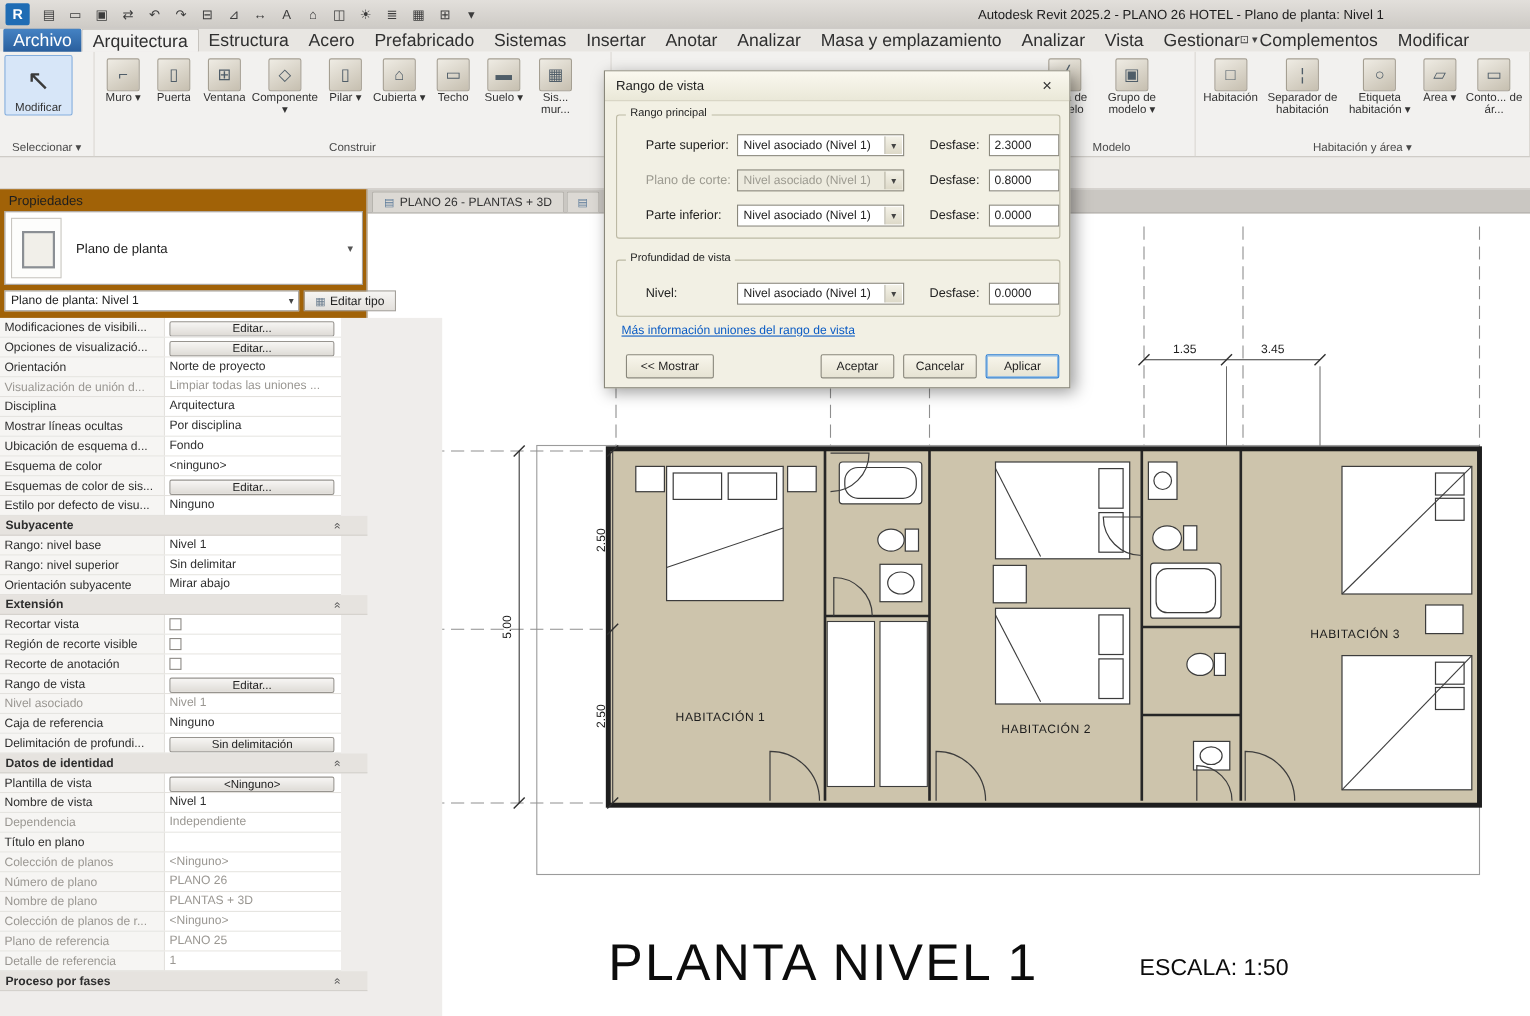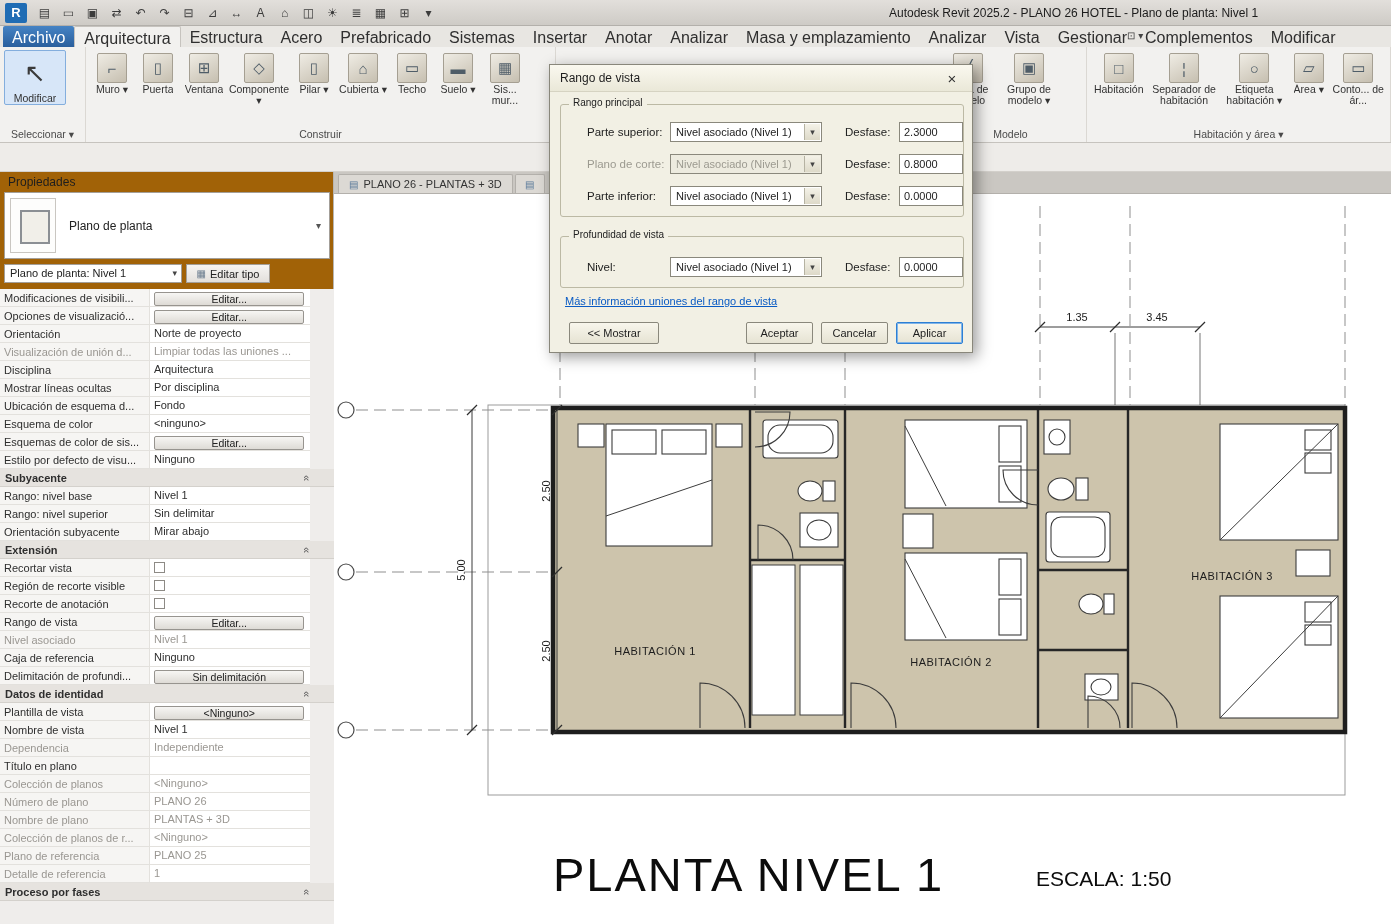--- a/index.html
+++ b/index.html
@@ -36,26 +36,26 @@
   .optionsbar{position:absolute;top:143px;left:0;width:100%;height:29px;background:#eeece9;border-bottom:1px solid #d3d0cb;z-index:1}
 
   
   .props{position:absolute;top:172px;left:0;width:334px;height:752px;background:#a16207;border-right:1px solid #b9b6b1;z-index:2}
   .props-header{height:19px;padding:3px 8px 0;font-size:12px;color:#1e1e1e}
   .type-selector{position:absolute;top:20px;left:4px;width:326px;height:67px;background:#fff;border:1px solid #a39f99;display:flex;align-items:center}
   .type-thumb{width:46px;height:55px;margin:5px;border:1px solid #c9c6c1;background:#fdfdfc;position:relative;flex:none}
   .type-thumb::after{content:"";position:absolute;left:9px;top:11px;width:26px;height:30px;border:2px solid #8b8f94;background:#f1efe9}
   .type-name{font-size:12px;color:#222;margin-left:8px}
   .type-arrow{margin-left:auto;margin-right:8px;color:#555;font-size:10px}
-  .instance-row{position:absolute;top:92px;left:4px;width:266px;height:19px;display:flex;gap:4px}
+  .instance-row{position:absolute;top:92px;left:4px;width:356px;height:19px;display:flex;gap:4px}
   .view-combo{flex:1;background:#fff;border:1px solid #a39f99;font-size:11px;padding:2px 18px 0 5px;position:relative;white-space:nowrap;overflow:hidden}
   .view-combo::after{content:"▾";position:absolute;right:4px;top:3px;font-size:9px;color:#444}
   .edit-type-btn{width:84px;background:linear-gradient(#f6f5f3,#e3e0dc);border:1px solid #a39f99;font-size:11px;display:flex;align-items:center;justify-content:center;gap:4px;color:#222;cursor:default}
   .edit-type-btn::before{content:"▦";color:#6b7d8f;font-size:10px}
-  .pgrid{position:absolute;top:117px;left:0;width:334px;bottom:0;overflow:hidden;background:#efedeb}
+  .pgrid{position:absolute;top:117px;left:0;width:402px;bottom:0;overflow:hidden;background:#efedeb}
   .prow{display:flex;height:18px;border-bottom:1px solid #e3e1dd;width:310px}
   .prow .lab{width:150px;padding:2.5px 4px 0;font-size:11px;color:#2e2e2e;border-right:1px solid #e3e1dd;white-space:nowrap;overflow:hidden;background:#f6f5f3}
   .prow .val{flex:1;background:#fff;padding:2px 4px 0;font-size:11px;color:#2e2e2e;white-space:nowrap;overflow:hidden}
   .prow.gray .lab,.prow.gray .val{color:#9a9792}
   .prow.section{background:#e6e3df;border-bottom:1px solid #d4d1cc;width:334px;position:relative}
   .prow.section .slab{padding:3px 5px 0;font-size:11px;font-weight:bold;color:#2e2e2e}
   .sec-chev{position:absolute;right:24px;top:3px;color:#555;font-size:11px;display:inline-block;transform:rotate(90deg)}
   .vbtn{display:block;width:99%;height:14px;margin-top:0.5px;background:linear-gradient(#f7f6f4,#dedbd6);border:1px solid #97948f;border-radius:2px;font-size:10.5px;line-height:12px;text-align:center;color:#222}
   .pcheck{width:11px;height:11px;border:1px solid #8d8a85;background:#fff;margin-top:1px}
 
@@ -80,21 +80,21 @@
   .drow{position:absolute;left:0;width:100%;height:21px}
   .dlabel{position:absolute;left:26px;top:4px;font-size:11.5px;color:#222;white-space:nowrap}
   .dlabel.off{left:284px}
   .gray-text{color:#9c9a90 !important}
   .ddl{position:absolute;left:109px;top:0;width:152px;height:20px;background:#fff;border:1px solid #8a887c;font-size:11px;color:#222;padding:3px 18px 0 5px;white-space:nowrap;overflow:hidden}
   .ddl::after{content:"▾";position:absolute;right:1px;top:1px;width:15px;height:16px;background:linear-gradient(#f4f2e8,#ddd9c8);border-left:1px solid #b5b2a2;font-size:9px;text-align:center;line-height:16px;color:#444}
   .ddl.disabled{background:#edebdf;color:#9c9a90}
   .dinput{position:absolute;left:338px;top:0;width:64px;height:20px;background:#fff;border:1px solid #8a887c;font-size:11px;padding:0 4px;font-family:"Liberation Sans",sans-serif;color:#222}
   .dlg-link{position:absolute;left:15px;top:230px;font-size:11px;color:#0a5bc4;text-decoration:underline;cursor:pointer}
   .dbtn{position:absolute;top:257px;height:22px;background:linear-gradient(#f8f6ec,#e6e3d3);border:1px solid #8a887c;border-radius:2px;font-size:11px;color:#1e1e1e;text-align:center;line-height:20px;cursor:default}
-  .dbtn.show{left:19px;width:90px}
+  .dbtn.show{left:19px;width:80px}
   .dbtn.ok{left:196px;width:67px}
   .dbtn.cancel{left:271px;width:67px}
   .dbtn.apply{left:346px;width:67px;border:1px solid #2d7fd4;box-shadow:0 0 0 1px #7fb4e8 inset}
 </style>
 </head>
 <body>
 
 <div class="titlebar">
   <div class="revit-logo">R</div>
   <div class="qat">

